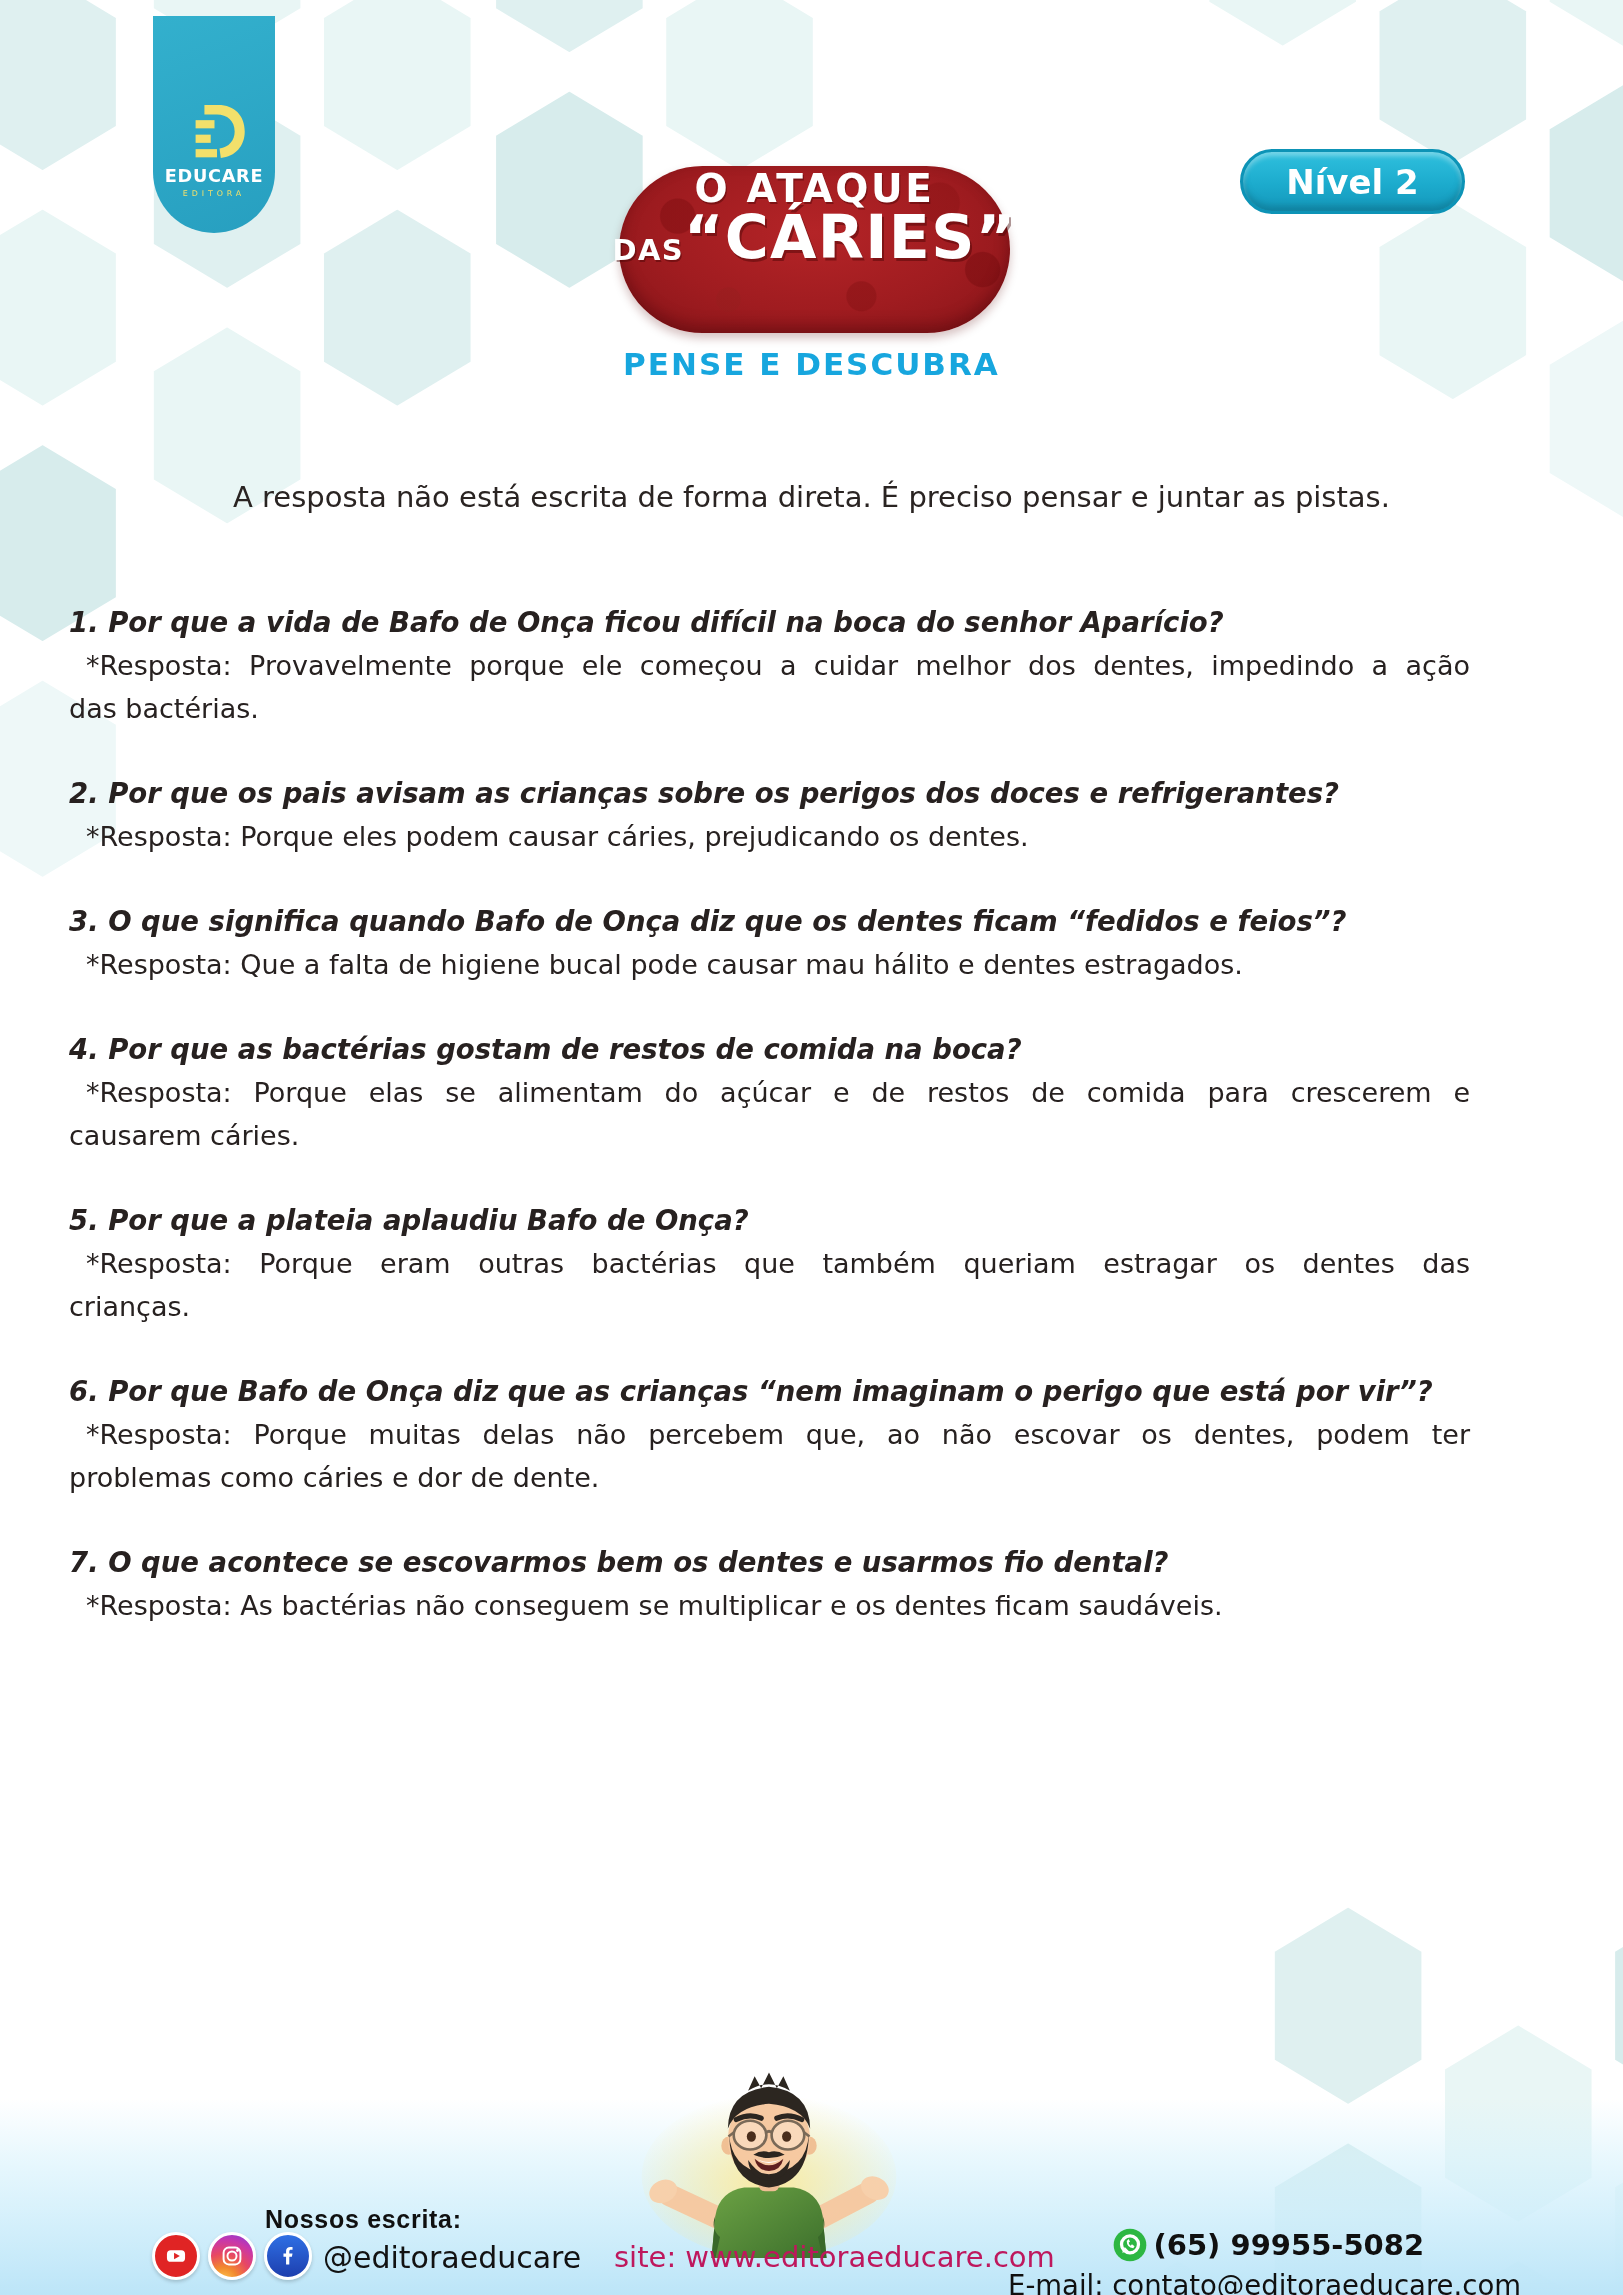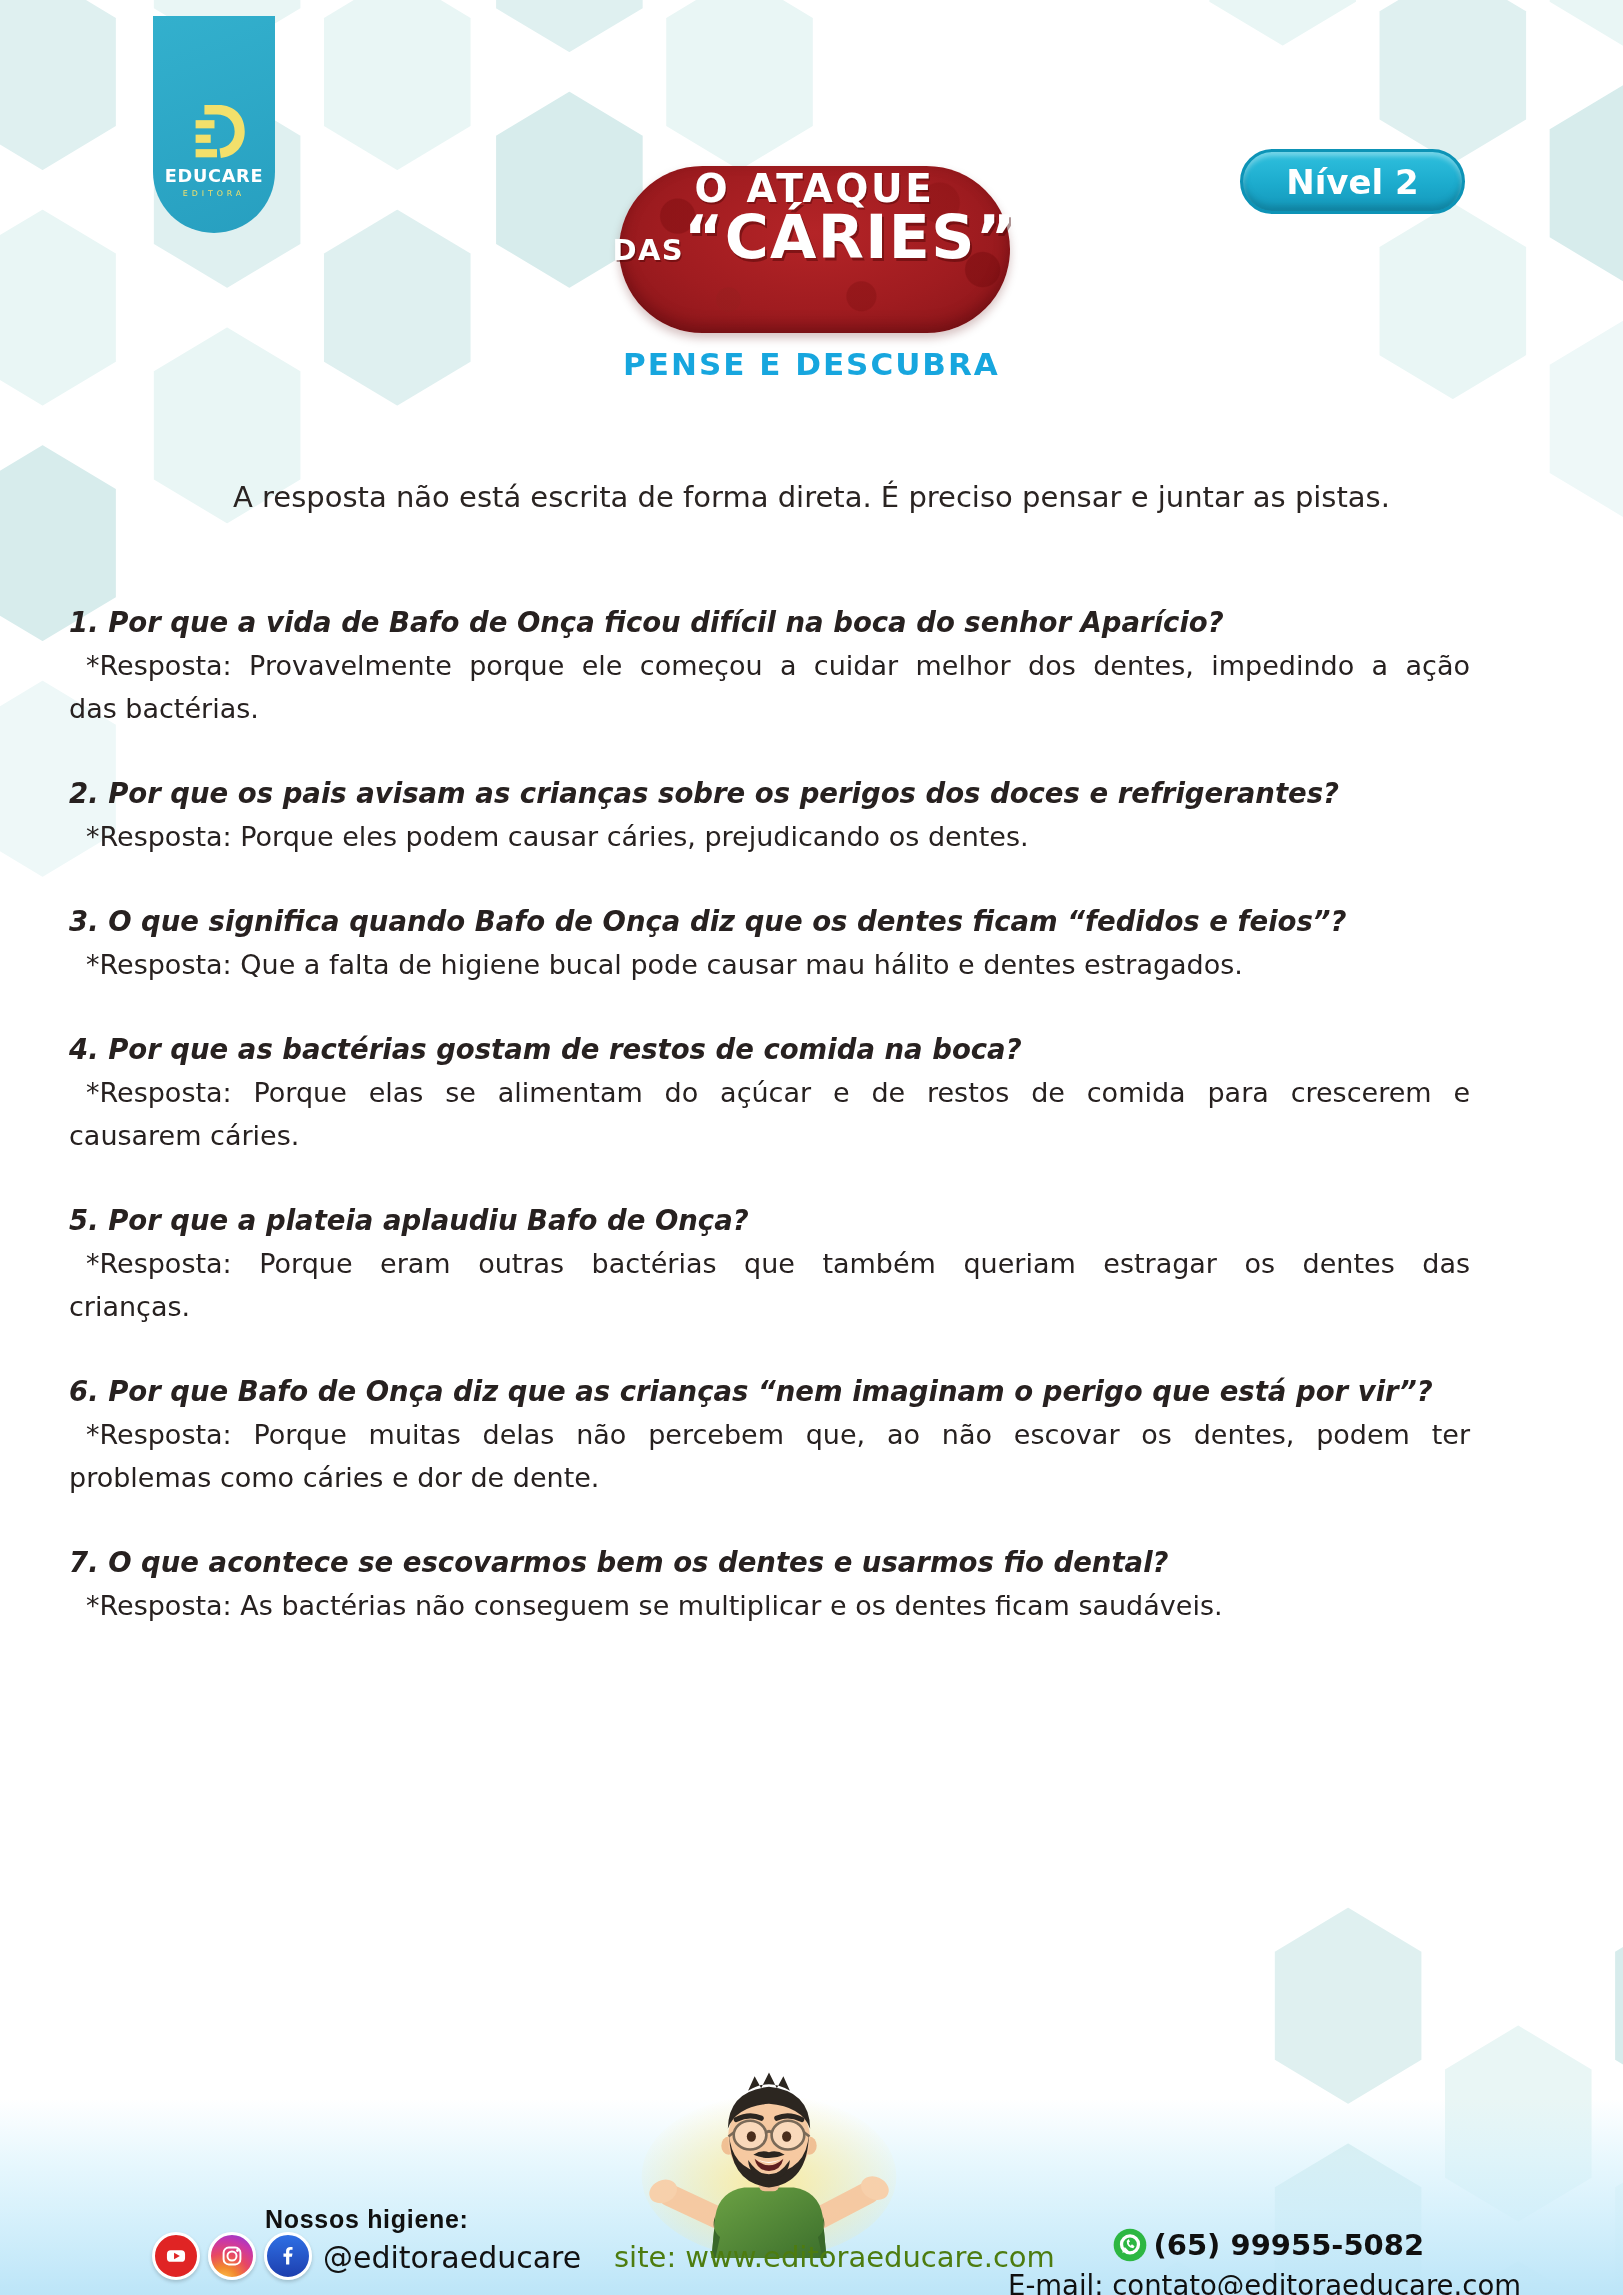--- a/index.html
+++ b/index.html
@@ -79,21 +79,21 @@
     font-family:"Liberation Sans", sans-serif;
     font-size:25px;font-weight:bold;color:#101010;letter-spacing:0.7px;
   }
   .social-row{position:absolute;left:152px;top:2232px;z-index:4;display:flex;gap:7.9px;}
   .social{width:42px;height:42px;border-radius:50%;border:3.3px solid #ffffff;
     box-shadow:0 2px 3.9px rgba(0,0,0,.18);display:flex;align-items:center;justify-content:center;}
   .social.yt{background:#e02424;}
   .social.ig{background:radial-gradient(circle at 30% 110%,#fdcb52 0%,#f28a2e 25%,#e84862 50%,#c837ab 75%,#7b3ee0 100%);}
   .social.fb{background:linear-gradient(180deg,#2f6fe4,#1d3fae);}
   .handle-text{position:absolute;left:323px;top:2240px;z-index:4;font-size:30px;color:#121212;}
-  .site-text{position:absolute;left:614px;top:2240px;z-index:4;font-size:29px;color:#4d7c0f;}
+  .site-text{position:absolute;left:614px;top:2240px;z-index:4;font-size:29px;color:#be185d;}
   .phone-row{position:absolute;left:1113px;top:2228px;z-index:4;display:flex;align-items:center;gap:6.5px;}
   .phone-text{font-size:29px;font-weight:bold;color:#101010;}
   .email-text{position:absolute;left:1008px;top:2269px;z-index:4;font-size:27.5px;color:#101010;}
 </style>
 </head>
 <body>
 
 <div class="page">
 
   <svg class="bg" width="1623" height="2295" viewBox="0 0 2480 3507">
@@ -240,21 +240,21 @@
     <ellipse cx="171" cy="112" rx="25" ry="22" fill="#fff7ec" opacity="0.35"></ellipse>
     <ellipse cx="229" cy="112" rx="25" ry="22" fill="#fff7ec" opacity="0.35"></ellipse>
     <ellipse cx="171" cy="112" rx="25" ry="22" stroke="#7a6a58" stroke-width="4" fill="none"></ellipse>
     <ellipse cx="229" cy="112" rx="25" ry="22" stroke="#7a6a58" stroke-width="4" fill="none"></ellipse>
     <path d="M196 108 Q200 104 204 108" stroke="#7a6a58" stroke-width="4" fill="none"></path>
     <path d="M146 108 L138 114 M254 108 L262 114" stroke="#7a6a58" stroke-width="4" fill="none"></path>
     <ellipse cx="173" cy="114" rx="7" ry="8" fill="#4a2e1c"></ellipse>
     <ellipse cx="227" cy="114" rx="7" ry="8" fill="#4a2e1c"></ellipse>
   </svg>
 
-  <div class="channels-label">Nossos higiene:</div>
+  <div class="channels-label">Nossos escrita:</div>
 
   <div class="social-row">
     <div class="social yt">
       <svg width="22" height="22" viewBox="0 0 34 34">
           <rect x="3" y="8" width="28" height="18" rx="6" fill="#ffffff"></rect>
           <path d="M14 12 L23 17 L14 22 Z" fill="#e02424"></path>
         </svg>
     </div>
     <div class="social ig">
       <svg width="22" height="22" viewBox="0 0 34 34">

